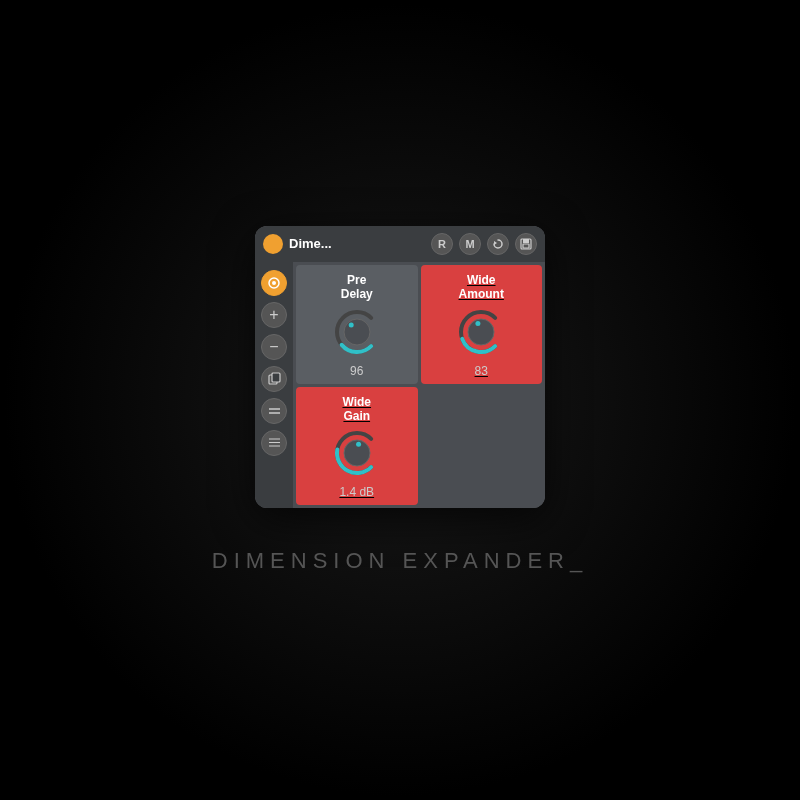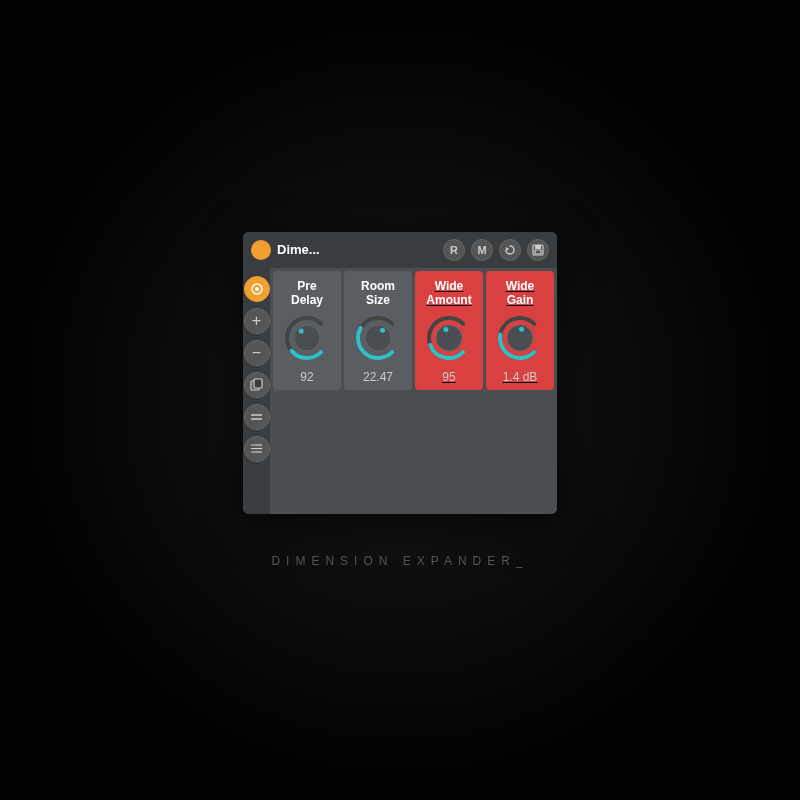--- a/index.html
+++ b/index.html
@@ -10,23 +10,23 @@
       background: radial-gradient(ellipse at center, #1a1a1a 0%, #000000 70%);
       display: flex;
       flex-direction: column;
       align-items: center;
       justify-content: center;
       font-family: Arial, sans-serif;
       overflow: hidden;
     }
 
     .plugin-window {
-      width: 314px;
+      width: 290px;
       background: #5a5e63;
-      border-radius: 6px;
+      border-radius: 12px;
       overflow: hidden;
       box-shadow: 0 10px 40px rgba(0,0,0,0.7);
     }
 
     
     .title-bar {
       background: #3a3d40;
       display: flex;
       align-items: center;
       padding: 6px 8px;
@@ -107,21 +107,21 @@
       border-color: #f0a030;
     }
 
     .sidebar-btn.add-btn { font-size: 16px; color: #ccc; }
     .sidebar-btn.minus-btn { font-size: 16px; color: #ccc; }
 
     
     .controls-grid {
       flex: 1;
       display: grid;
-      grid-template-columns: 1fr 1fr 1fr 1fr;
+      grid-template-columns: 1fr 1fr;
       grid-template-rows: 1fr 1fr;
       gap: 3px;
       padding: 3px;
       background: #4a4d52;
     }
 
     .knob-cell {
       background: #5a5e63;
       border-radius: 4px;
       display: flex;
@@ -146,21 +146,21 @@
 
     .knob-value {
       color: #cccccc;
       font-size: 12px;
       margin-top: 2px;
     }
 
     
     .bottom-label {
       color: #555;
-      font-size: 12px;
+      font-size: 22px;
       letter-spacing: 6px;
       margin-top: 40px;
       font-weight: 300;
       text-transform: uppercase;
     }
   </style>
 </head>
 <body>
 
 <div class="plugin-window">
@@ -219,41 +219,31 @@
 
     <div class="controls-grid" id="knobs-grid">
     <div class="knob-cell">
           <div class="knob-label">Pre<br>Delay</div>
           <svg viewBox="0 0 60 60" width="60" height="60">
             <path d="M 44.14213562373095 44.14213562373095 A 20 20 0 1 1 44.14213562373095 15.857864376269045" fill="none" stroke="#444" stroke-width="4" stroke-linecap="round"></path>
             <path d="M 44.14213562373095 44.14213562373095 A 20 20 0 0 1 14.679111137620442 42.855752193730794" fill="none" stroke="#30c0c8" stroke-width="4" stroke-linecap="round"></path>
             <circle cx="30" cy="30" r="13" fill="#4a4d52" stroke="#666" stroke-width="1"></circle>
             <circle cx="24.214911512821146" cy="23.105600011929198" r="2.5" fill="#30c0c8"></circle>
           </svg>
-          <div class="knob-value">92</div>
-        </div>
-        <div class="knob-cell">
-          <div class="knob-label">Room<br>Size</div>
-          <svg viewBox="0 0 60 60" width="60" height="60">
-            <path d="M 44.14213562373095 44.14213562373095 A 20 20 0 1 1 44.14213562373095 15.857864376269045" fill="none" stroke="#444" stroke-width="4" stroke-linecap="round"></path>
-            <path d="M 44.14213562373095 44.14213562373095 A 20 20 0 0 1 12.679491924311229 20" fill="none" stroke="#30c0c8" stroke-width="4" stroke-linecap="round"></path>
-            <circle cx="30" cy="30" r="13" fill="#4a4d52" stroke="#666" stroke-width="1"></circle>
-            <circle cx="34.5" cy="22.205771365940052" r="2.5" fill="#30c0c8"></circle>
-          </svg>
-          <div class="knob-value">22.47</div>
+          <div class="knob-value">96</div>
         </div>
         <div class="knob-cell highlighted">
           <div class="knob-label">Wide<br>Amount</div>
           <svg viewBox="0 0 60 60" width="60" height="60">
             <path d="M 44.14213562373095 44.14213562373095 A 20 20 0 1 1 44.14213562373095 15.857864376269045" fill="none" stroke="#444" stroke-width="4" stroke-linecap="round"></path>
             <path d="M 44.14213562373095 44.14213562373095 A 20 20 0 0 1 11.206147584281833 36.84040286651338" fill="none" stroke="#30c0c8" stroke-width="4" stroke-linecap="round"></path>
             <circle cx="30" cy="30" r="13" fill="#4a4d52" stroke="#666" stroke-width="1"></circle>
             <circle cx="26.921818710068983" cy="21.542766412926824" r="2.5" fill="#30c0c8"></circle>
           </svg>
-          <div class="knob-value">95</div>
+          <div class="knob-value">83</div>
         </div>
         <div class="knob-cell highlighted">
           <div class="knob-label">Wide<br>Gain</div>
           <svg viewBox="0 0 60 60" width="60" height="60">
             <path d="M 44.14213562373095 44.14213562373095 A 20 20 0 1 1 44.14213562373095 15.857864376269045" fill="none" stroke="#444" stroke-width="4" stroke-linecap="round"></path>
             <path d="M 44.14213562373095 44.14213562373095 A 20 20 0 0 1 10.303844939755841 26.52703644666139" fill="none" stroke="#30c0c8" stroke-width="4" stroke-linecap="round"></path>
             <circle cx="30" cy="30" r="13" fill="#4a4d52" stroke="#666" stroke-width="1"></circle>
             <circle cx="31.562833599002374" cy="21.13673022289013" r="2.5" fill="#30c0c8"></circle>
           </svg>
           <div class="knob-value">1.4 dB</div>

